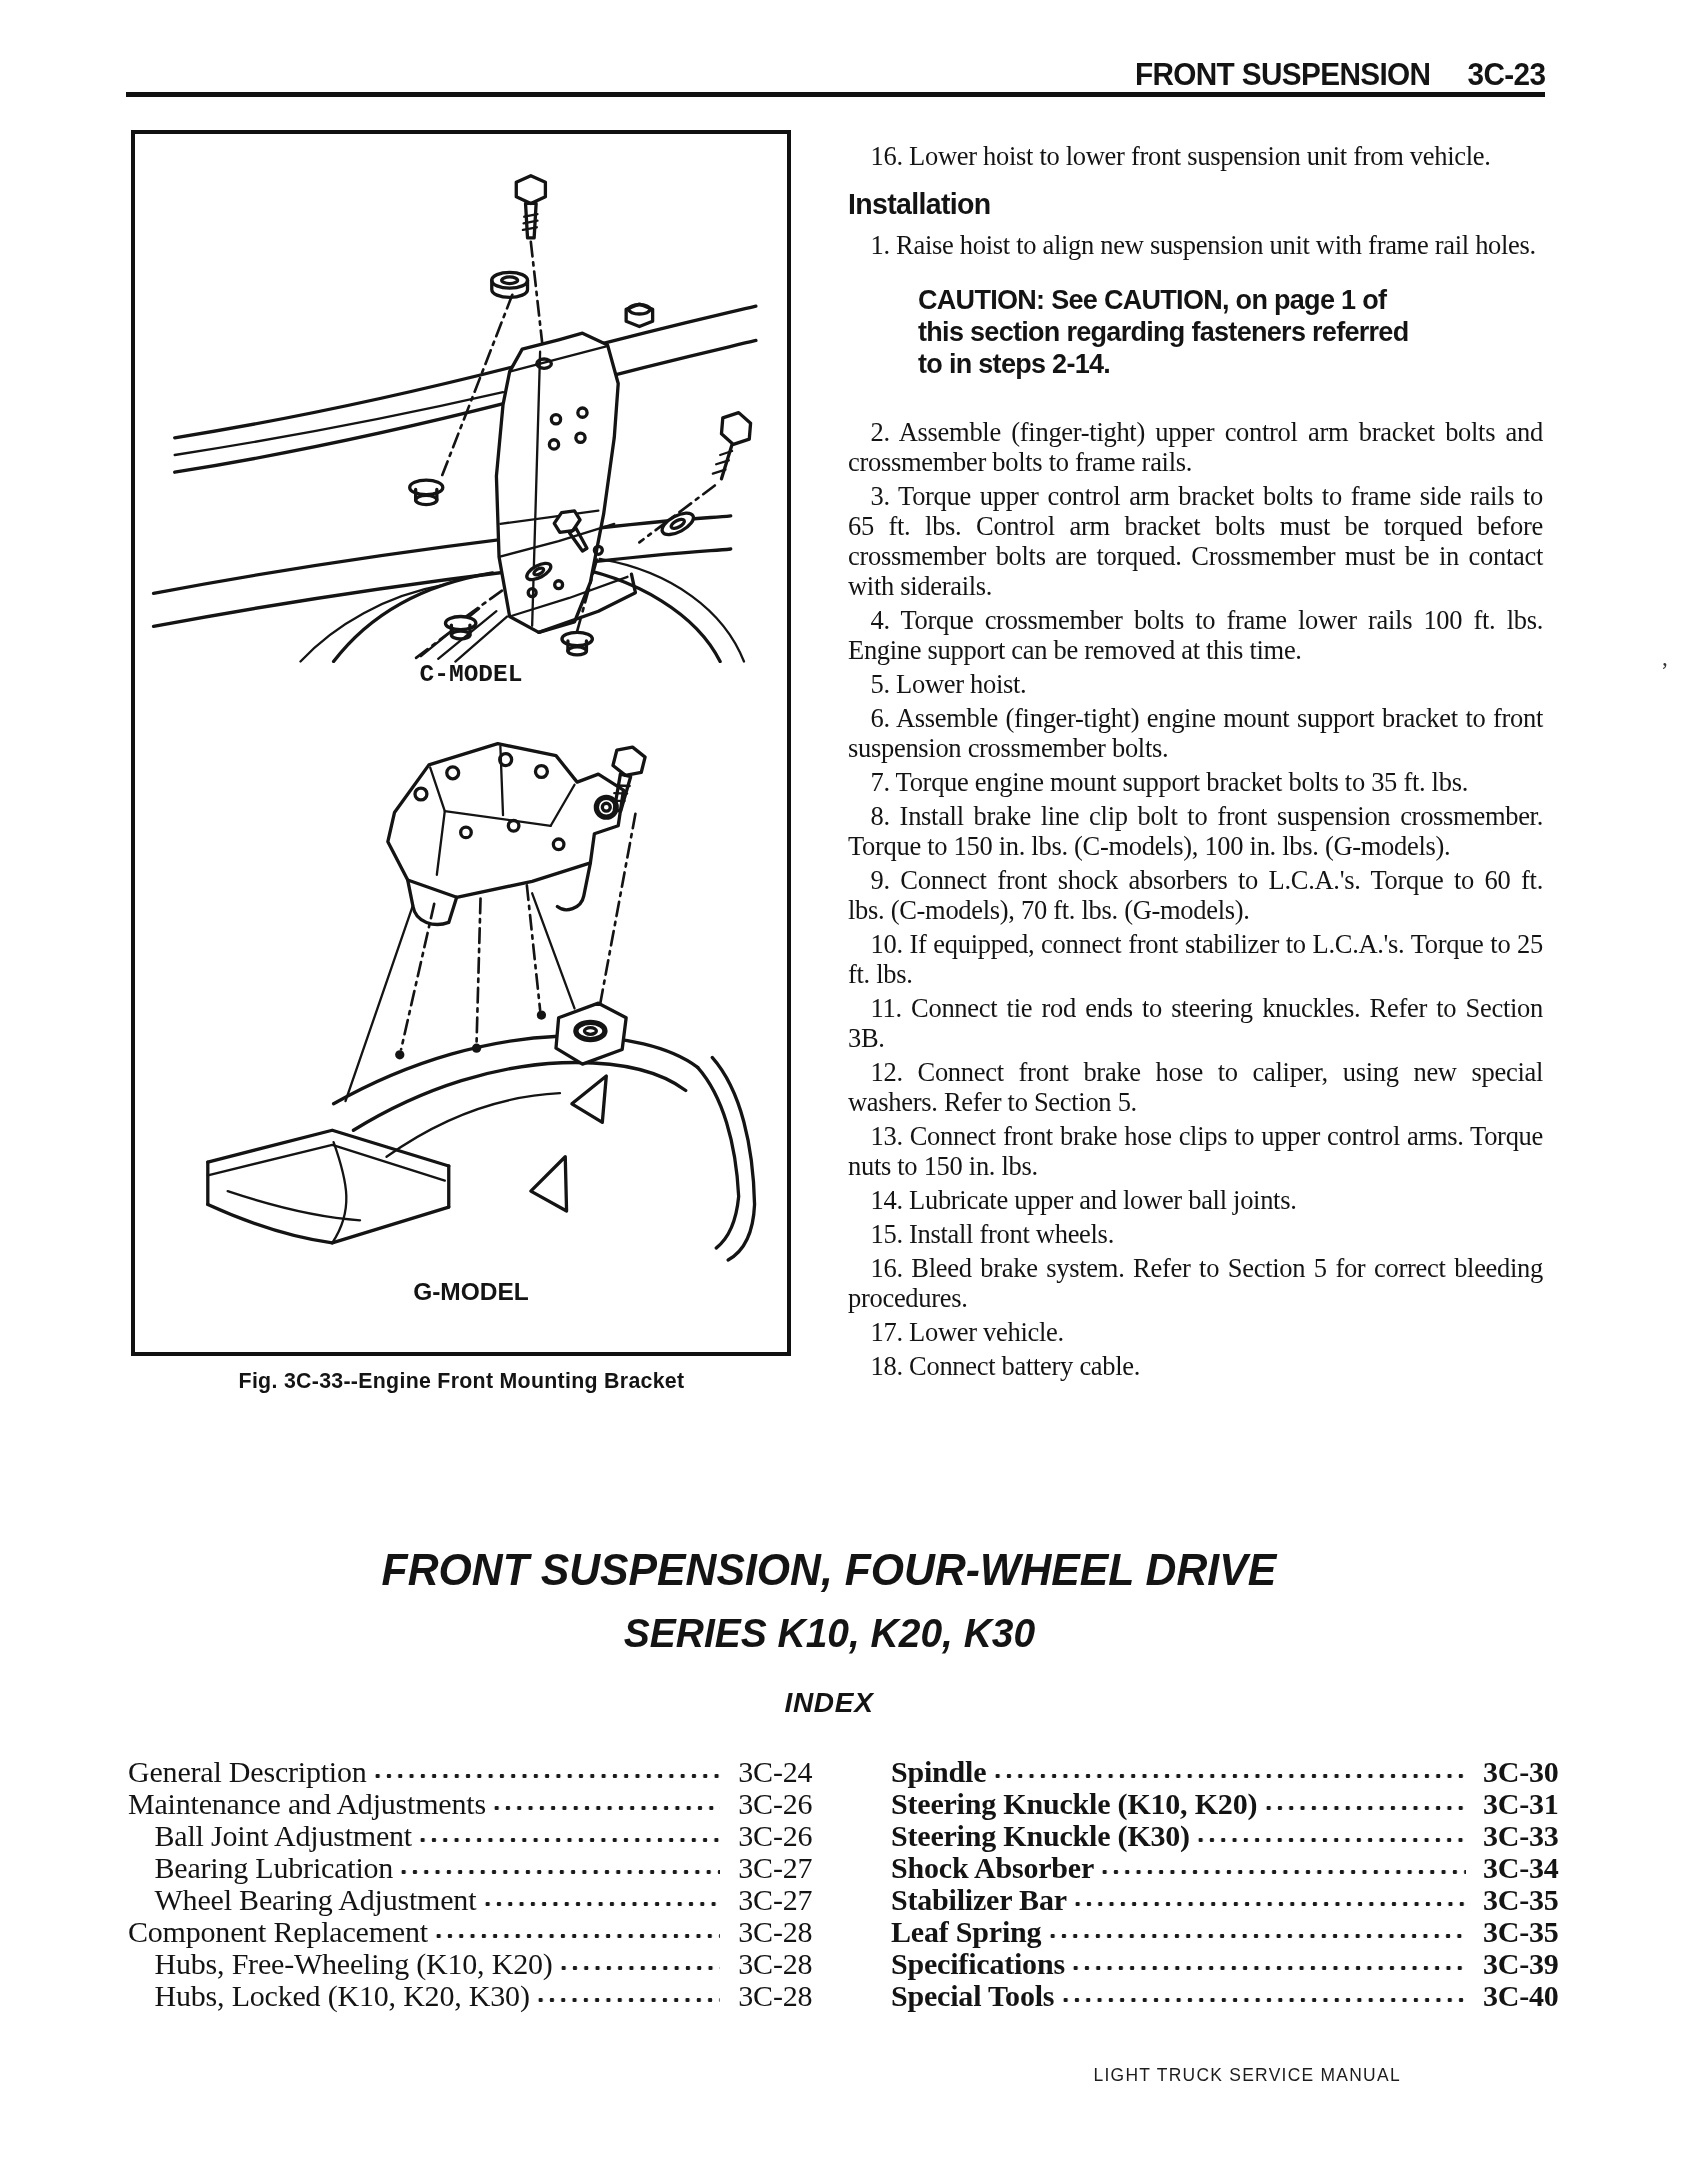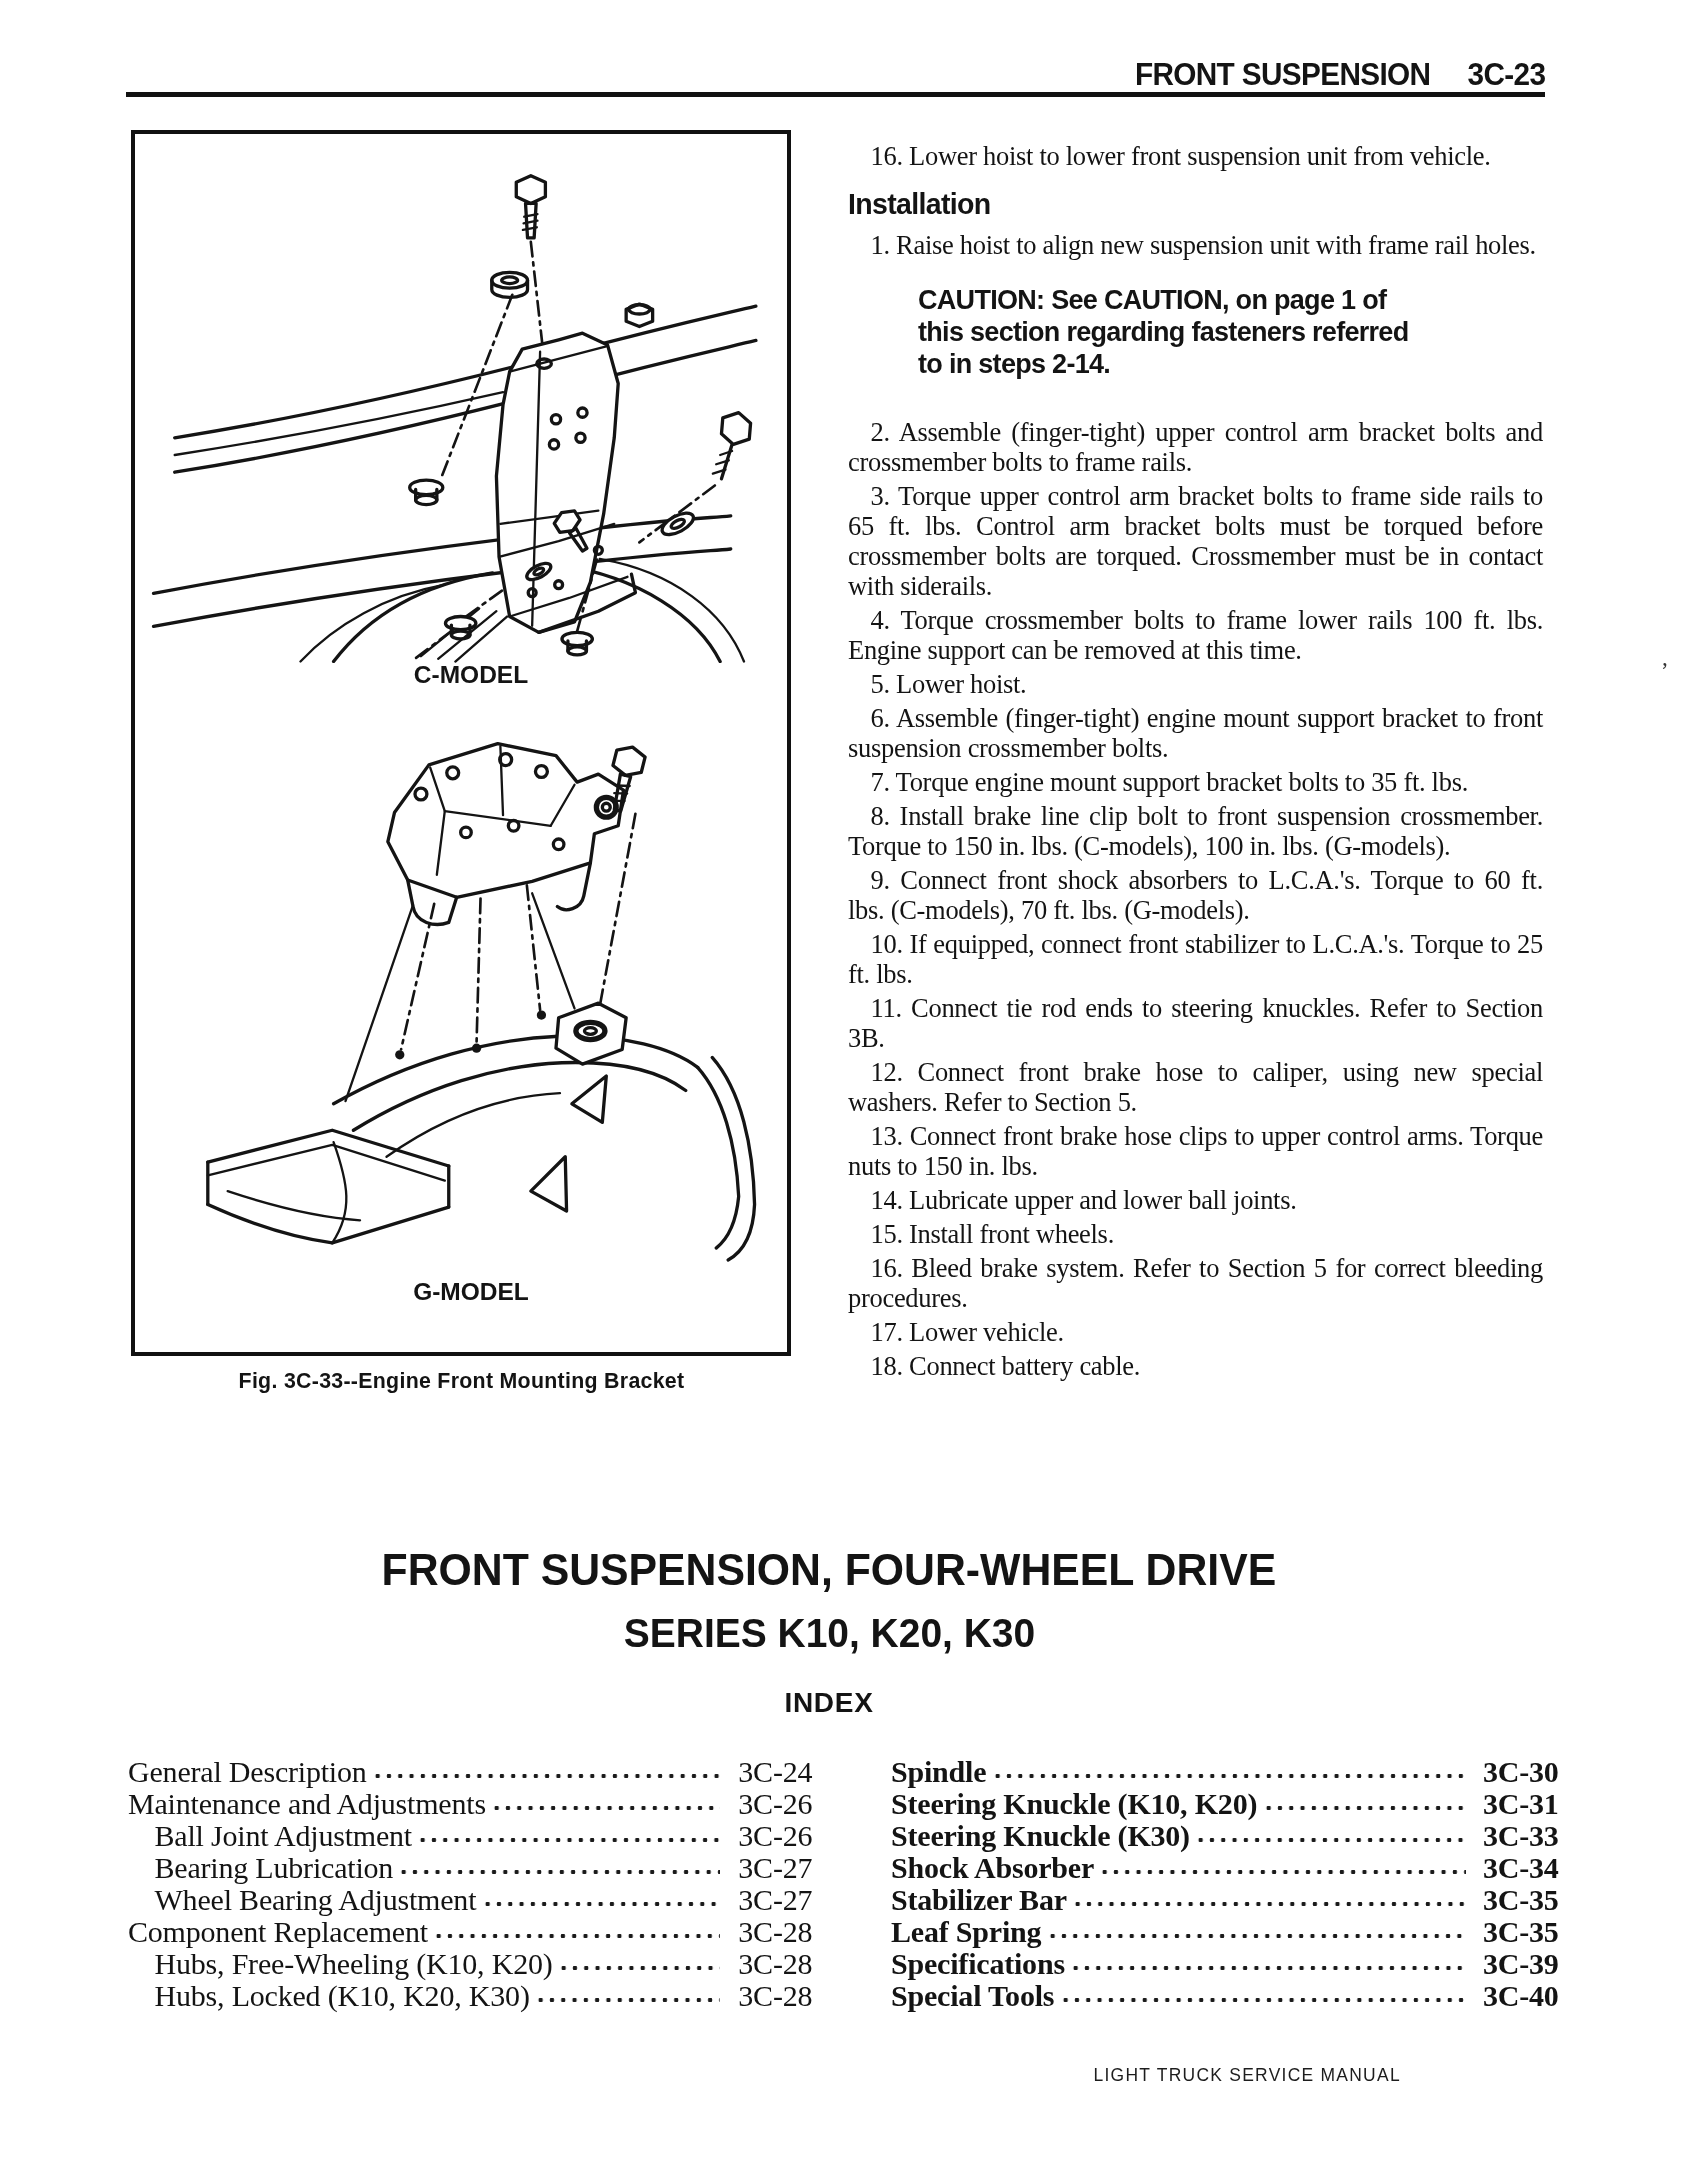--- a/index.html
+++ b/index.html
@@ -21,21 +21,21 @@
   .figbox{
     position:absolute; left:131px; top:130px; width:660px; height:1226px;
     border:4px solid #111; box-sizing:border-box; background:#fff;
   }
   .figart{position:absolute; left:0;}
   .figlabel{
     position:absolute; left:0; width:100%; text-align:center;
     font-family:"Liberation Sans","DejaVu Sans",sans-serif; font-weight:bold;
     font-size:24.5px; letter-spacing:0px; padding-left:20px; box-sizing:border-box;
   }
-  .figlabel.c{top:527px;}
+  .figlabel.c{top:527px;font-family:Liberation Mono, monospace;}
   .figlabel.g{top:1144px;}
   .caption{
     position:absolute; left:99px; top:1368px; width:725px; text-align:center;
     font-family:"Liberation Sans","DejaVu Sans",sans-serif; font-weight:bold;
     font-size:22px; letter-spacing:0.3px; transform:scaleX(.97);
   }
   
   .bodytext{font-size:26.5px; line-height:30px; text-align:justify; letter-spacing:-0.3px;}
   .bodytext p{margin:0 0 4px 0; text-indent:22.5px;}
   .left15{position:absolute; left:93px; top:1463px; width:732px;}
@@ -47,21 +47,21 @@
   }
   .caution{
     margin:24px 0 37px 70px; width:583px;
     font-family:"Liberation Sans","DejaVu Sans",sans-serif; font-weight:bold;
     font-size:27px; line-height:32px; letter-spacing:-0.7px;
   }
   
   .t1,.t2,.tindex{
     position:absolute; left:0; width:1658px; text-align:center;
     font-family:"Liberation Sans","DejaVu Sans",sans-serif; font-weight:bold;
-    line-height:1; white-space:nowrap;
+    line-height:1; white-space:nowrap;font-style:italic;
   }
   .t1{top:1547px; font-size:45px;}
   .t2{top:1613px; font-size:41px;}
   .tindex{top:1689px; font-size:28px; letter-spacing:0.7px;}
   .squeeze{display:inline-block; transform:scaleX(.95); transform-origin:50% 50%;}
   
   .idxcol{position:absolute; top:1755px; font-size:30px; letter-spacing:-0.2px;}
   .idxcol.L{left:128px; width:675px;}
   .idxcol.R{left:891px; width:656px;font-weight:bold;}
   .idxrow{display:flex; align-items:baseline; height:32px; white-space:nowrap;}

